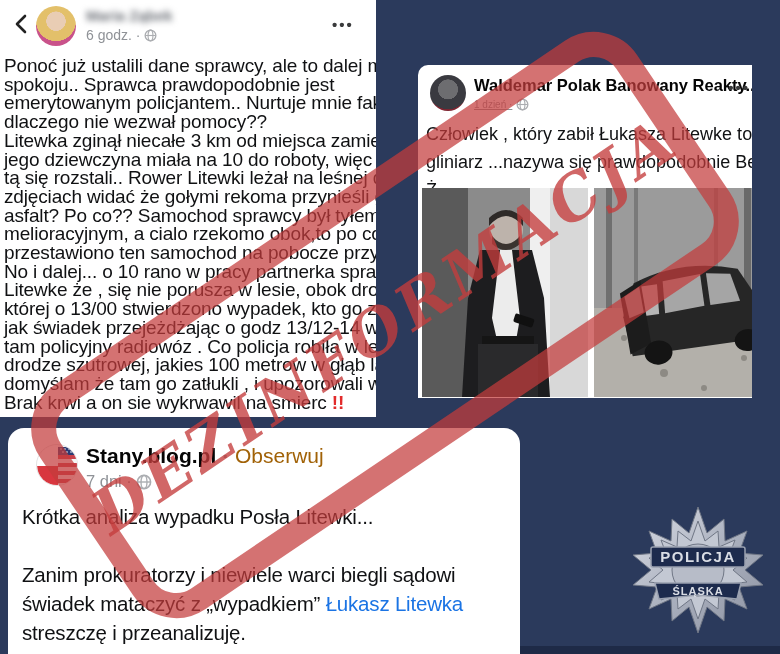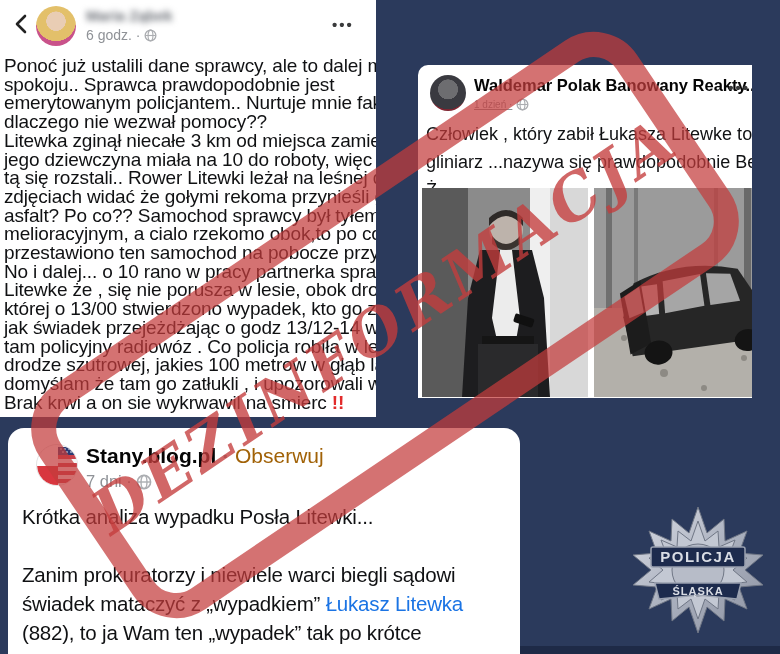--- a/index.html
+++ b/index.html
@@ -205,21 +205,20 @@
         <circle cx="8" cy="8" r="6.6" fill="none" stroke="#8f9297" stroke-width="1.6"></circle>
         <ellipse cx="8" cy="8" rx="3" ry="6.6" fill="none" stroke="#8f9297" stroke-width="1.4"></ellipse>
         <line x1="1.6" y1="8" x2="14.4" y2="8" stroke="#8f9297" stroke-width="1.4"></line>
       </svg>
     </div>
     <div class="body3">
       <div class="b3line">Krótka analiza wypadku Posła Litewki...</div>
       <div class="b3gap"></div>
       <div class="b3line">Zanim prokuratorzy i niewiele warci biegli sądowi</div>
       <div class="b3line"><span>świadek mataczyć z „wypadkiem” </span><span class="link-blue">Łukasz Litewka</span></div>
-      <div class="b3line">(882), to ja Wam ten „wypadek” tak po krótce</div>
       <div class="b3line">streszczę i przeanalizuję.</div>
     </div>
   </div>
 
   <div class="badge">
     <svg width="130" height="140" viewBox="0 0 130 140">
       <defs>
         <linearGradient id="silver" x1="0" y1="0" x2="1" y2="1">
           <stop offset="0" stop-color="#dde0e8"></stop>
             <stop offset="0.5" stop-color="#aab0be"></stop>

